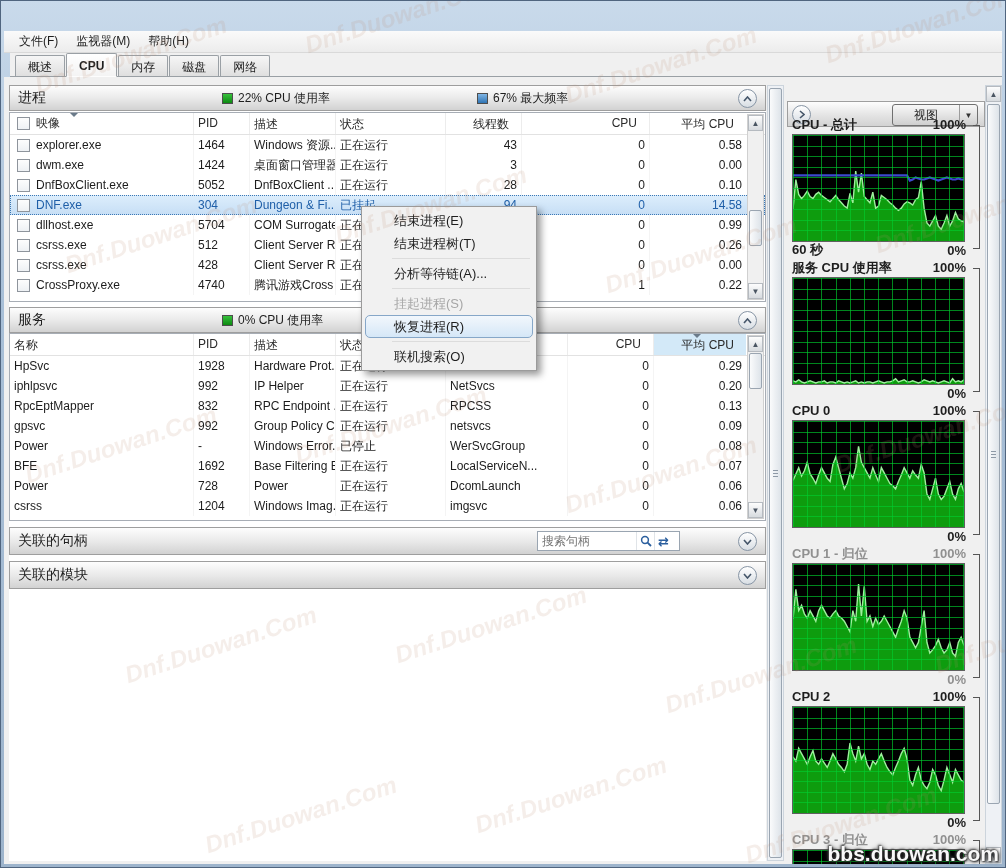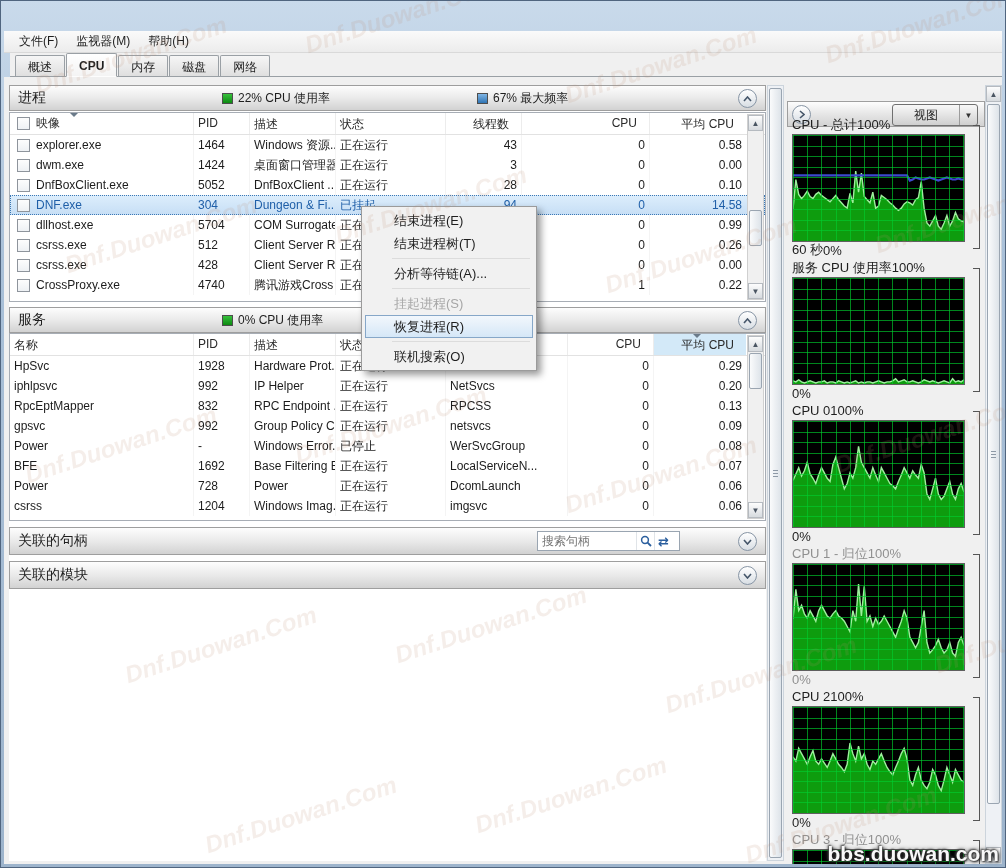--- a/index.html
+++ b/index.html
@@ -88,40 +88,40 @@
   #rp-expand { position:absolute; left:4px; top:3px; width:19px; height:19px; border-radius:50%;
                border:1px solid #8795a5; background:linear-gradient(#ffffff,#d8dee4);
                display:flex; align-items:center; justify-content:center; }
   #views-btn { position:absolute; right:6px; top:2px; width:86px; height:22px; border:1px solid #707070; border-radius:3px;
                background:linear-gradient(#f8f8f8,#e6e6e6 45%,#cfcfcf); display:flex; align-items:center; font-size:12px; }
   #views-label { flex:1; text-align:center; color:#1e1e1e; }
   #views-arrow { width:18px; height:100%; border-left:1px solid #9c9c9c; display:flex; align-items:center;
                  justify-content:center; font-size:8px; color:#333; }
   #graphs { position:absolute; left:3px; top:30px; width:192px; bottom:0; overflow:hidden; }
   .gblock { position:relative; width:192px; height:143px; }
-  .grow { display:flex; align-items:center; height:19px; padding:0 16px 0 2px; }
+  .grow { display:flex; justify-content:space-between; align-items:center; height:19px; padding:0 16px 0 2px;font-weight:bold; }
   .gname,.gmax,.gmin,.gtime { font-size:13px; color:#1e1e1e; }
   .gblock.dim .gname,.gblock.dim .gmax,.gblock.dim .gmin { color:#909090; }
   .gbottom { height:16px; }
   .gbox { position:relative; width:173px; height:108px; margin-left:2px; background:#000; border:1px solid #5f5f5f; }
   .gbox svg { position:absolute; inset:0; width:100%; height:100%; }
   .ggrid { position:absolute; inset:0;
     background-image:
       repeating-linear-gradient(to right, rgba(0,205,45,.65) 0 1px, transparent 1px 14.2px),
       repeating-linear-gradient(to bottom, rgba(0,205,45,.65) 0 1px, transparent 1px 10.6px); }
   .bracket { position:absolute; right:2px; top:10px; bottom:9px; width:7px;
              border-top:1px solid #555; border-right:1px solid #555; border-bottom:1px solid #555; }
   #rp-scroll { position:absolute; right:0; top:0; bottom:0; width:17px; background:#eef1f5; border:1px solid #ccd4dc; }
   
   #ctxmenu { position:absolute; left:360px; top:205px; width:176px; background:#f1f1f1;
              border:1px solid #9b9b9b; padding:2px; box-shadow:4px 4px 7px rgba(0,0,0,.4); z-index:60; }
   .cm-item { height:23px; line-height:22px; font-size:13px; color:#1e1e1e; padding-left:28px; margin:0 1px;
              border:1px solid transparent; }
   .cm-item.disabled { color:#a6a6a6; }
-  .cm-item.hover { background:linear-gradient(#f2f7fc,#d5e7f7); border:1px solid #86a7c8; border-radius:0; }
+  .cm-item.hover { background:linear-gradient(#f2f7fc,#d5e7f7); border:1px solid #86a7c8; border-radius:5px; }
   .cm-sep { height:1px; background:#dcdcdc; margin:3px 4px 3px 28px; }
   
   #wm-layer { position:absolute; inset:0; pointer-events:none; z-index:70; }
   .wm-tile { position:absolute; font-size:24px; font-weight:bold; font-style:italic;
              color:rgba(190,140,112,.15); transform:rotate(-18deg); white-space:nowrap; }
   #wm-bottom { position:absolute; right:6px; bottom:1px; font-size:21px; font-weight:bold; color:#f8f8f8;
                text-shadow:1px 1px 2px #222,-1px -1px 2px #444,0 0 5px #333; z-index:80; }
 </style>
 </head>
 <body>

